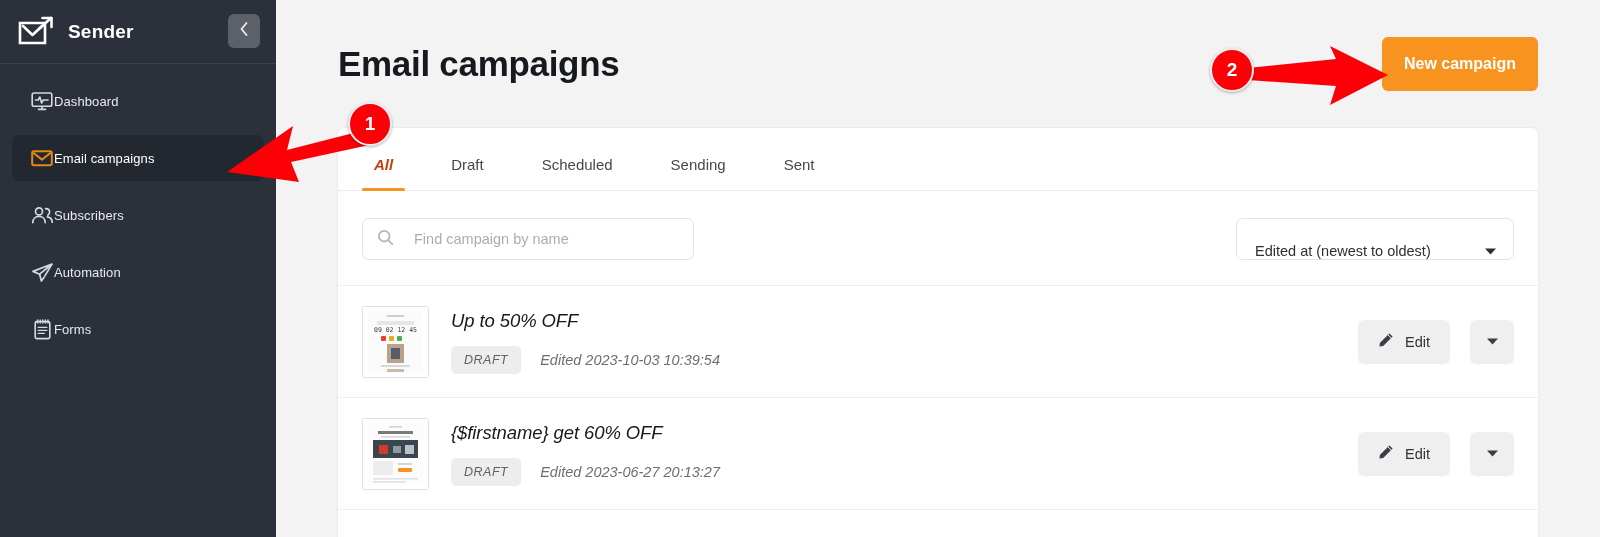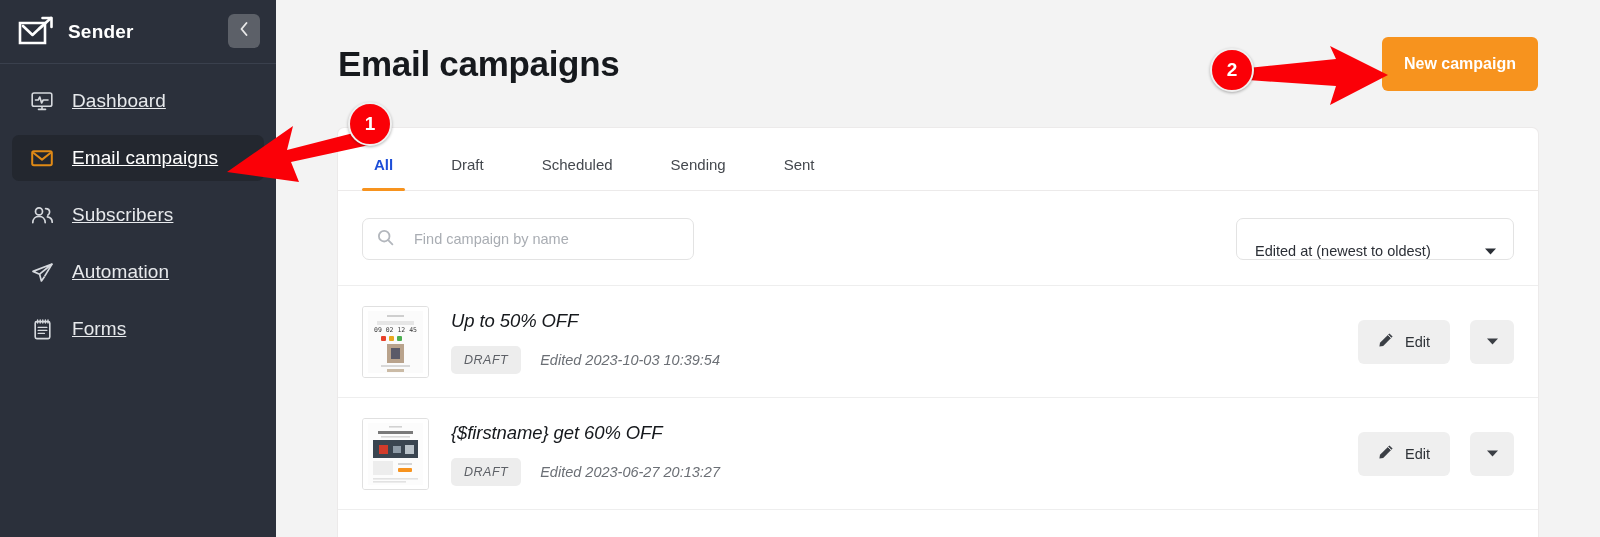--- a/index.html
+++ b/index.html
@@ -43,21 +43,21 @@
   .sb-item {
     height: 46px; margin: 0 12px; border-radius: 7px;
     display: flex; align-items: center;
     padding-left: 18px;
     cursor: pointer;
     margin-bottom: 11px;
   }
   .sb-item.active { background: #23272f; }
   .sb-ico { width: 24px; height: 24px; flex: 0 0 24px; display:flex; align-items:center; justify-content:center; }
   .sb-ico svg { display: block; }
-  .sb-label { margin-left: 18px; font-size: 19px; color: #e7e9ec; letter-spacing:.1px;text-decoration:underline; }
+  .sb-label { margin-left: 0; font-size: 13px; color: #e7e9ec; letter-spacing:.1px; }
   .sb-item.active .sb-label { color: #ffffff; }
 
   
   .main { flex: 1; height: 537px; background: #f3f3f3; position: relative; overflow: hidden; }
   .page-head {
     height: 128px; padding: 0 62px 0 62px;
     display: flex; align-items: center; justify-content: space-between;
   }
   .page-title { font-size: 35px; font-weight: 700; color: #16191d; letter-spacing: -.3px; }
   .new-campaign-btn {
@@ -84,21 +84,21 @@
     padding-left: 24px;
   }
   .tab {
     position: relative;
     font-size: 15px; color: #44484e;
     padding: 0 12px 17px 12px;
     margin-right: 34px;
     cursor: pointer;
     white-space: nowrap;
   }
-  .tab.active { font-weight: 700; color: #1d4ed8; }
+  .tab.active { font-weight: 700; color: #c2410c; font-style: italic; }
   .tab.active::after {
     content: ""; position: absolute; left: 0; right: 0; bottom: -1px;
     height: 3px; background: #f7931e; border-radius: 2px;
   }
 
   .filters {
     display: flex; align-items: center; justify-content: space-between;
     padding: 27px 24px 25px 24px;
   }
   .search-box {

